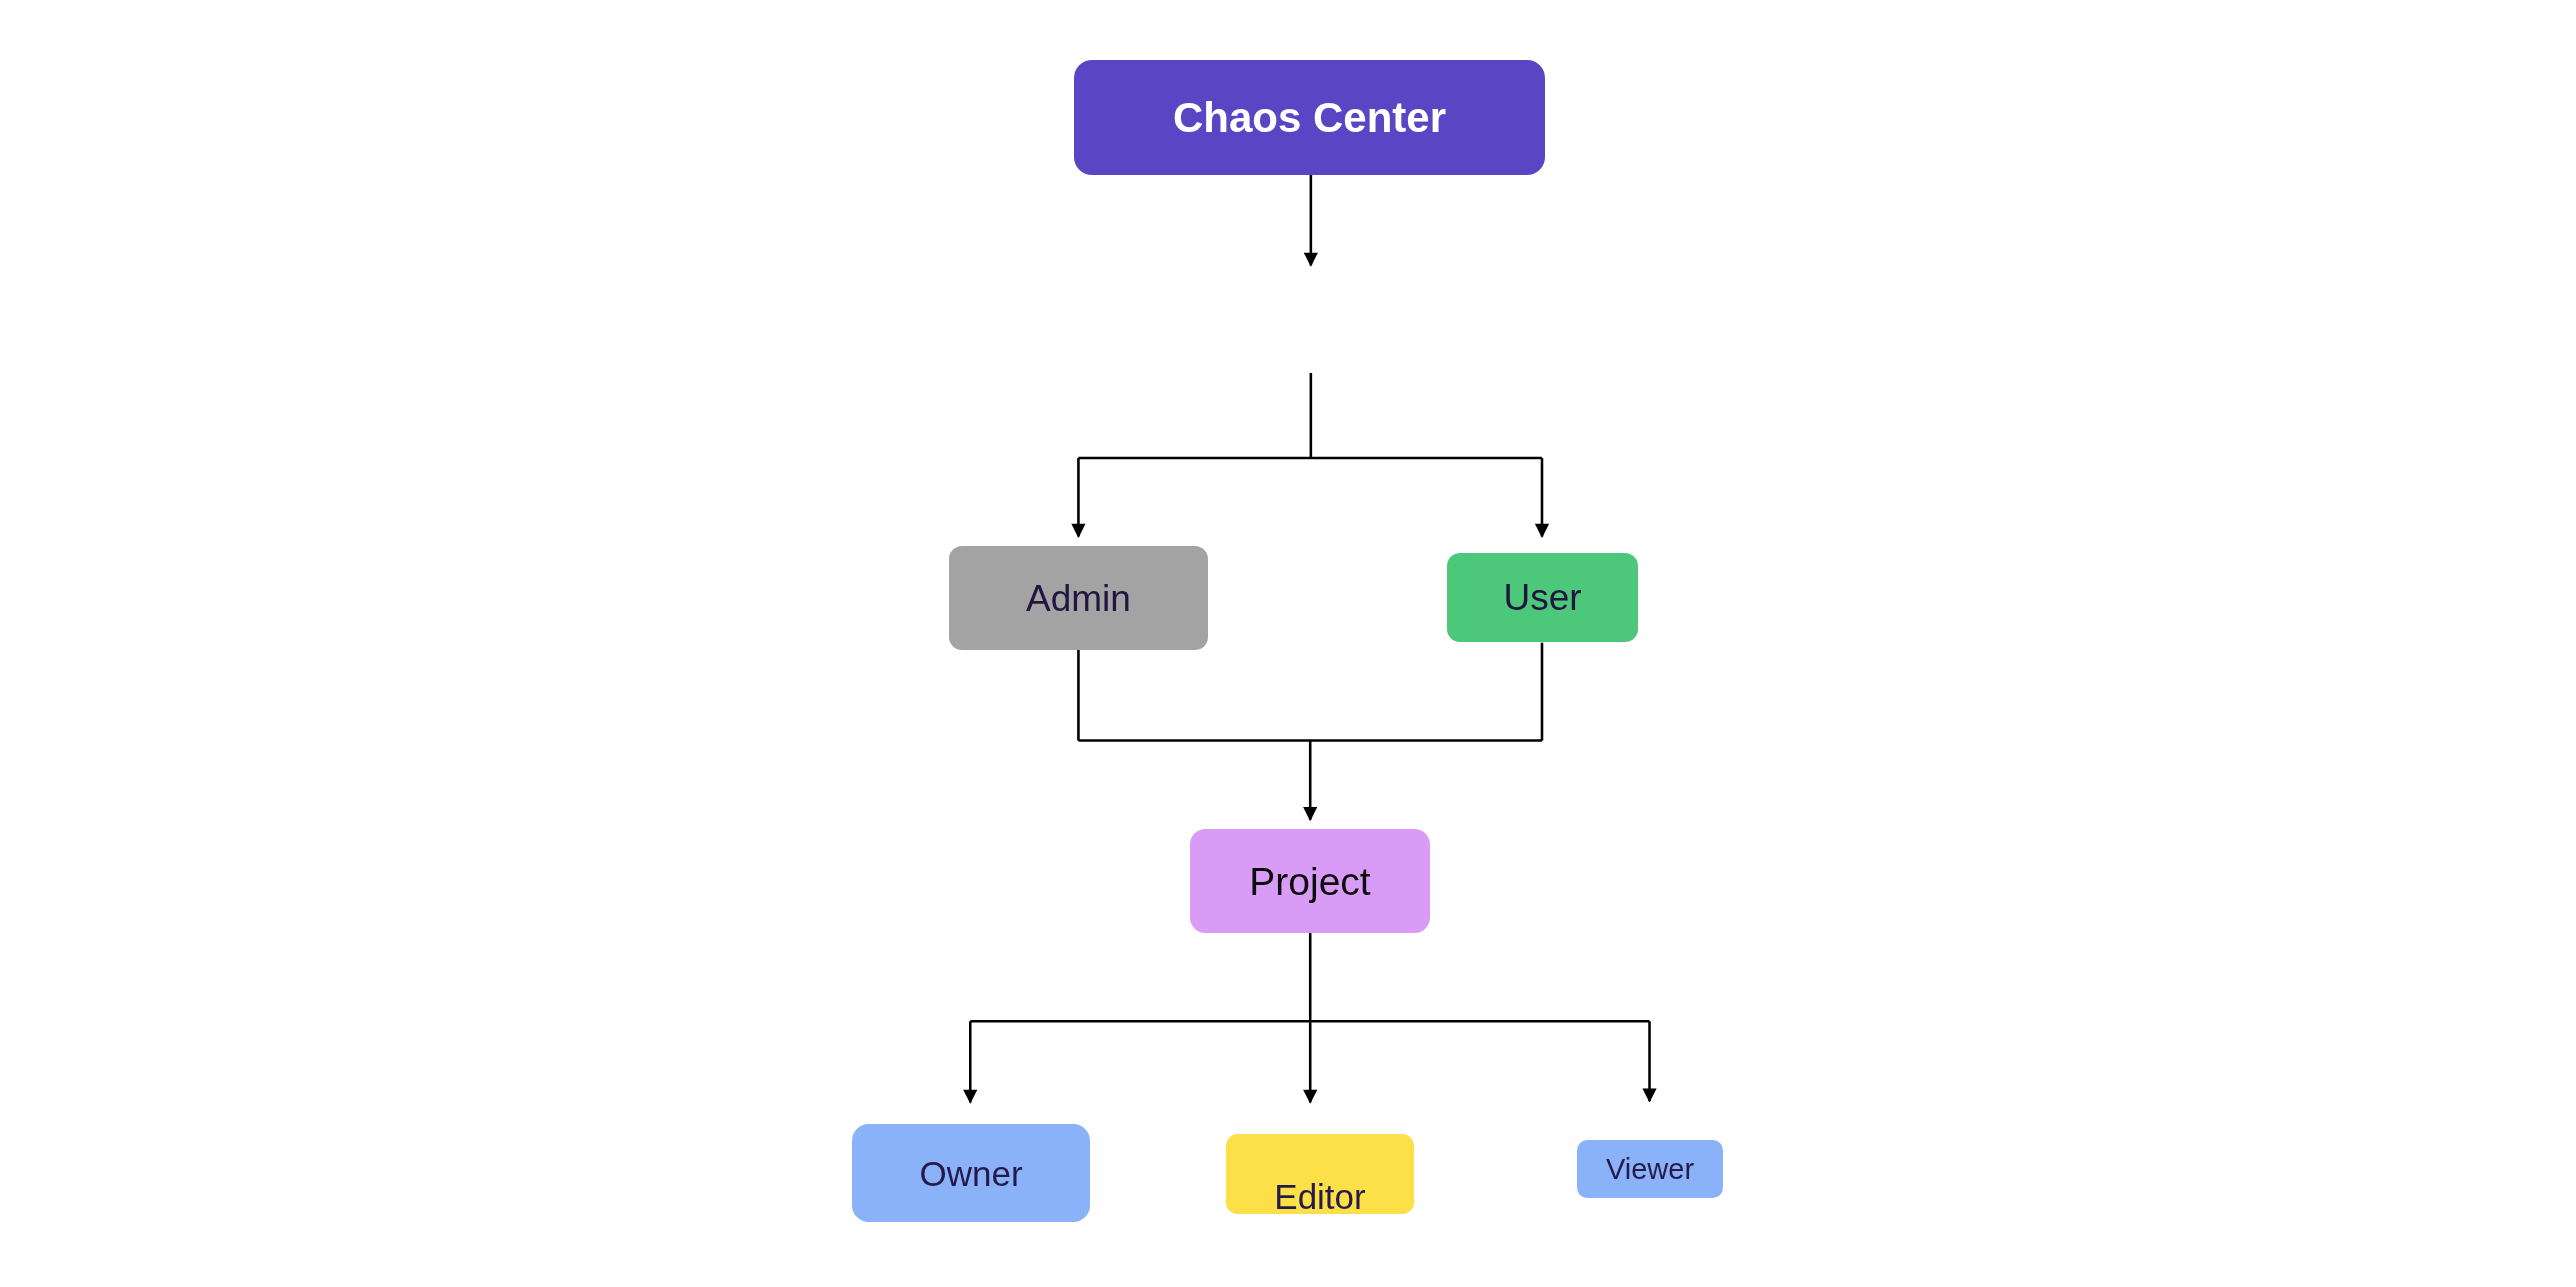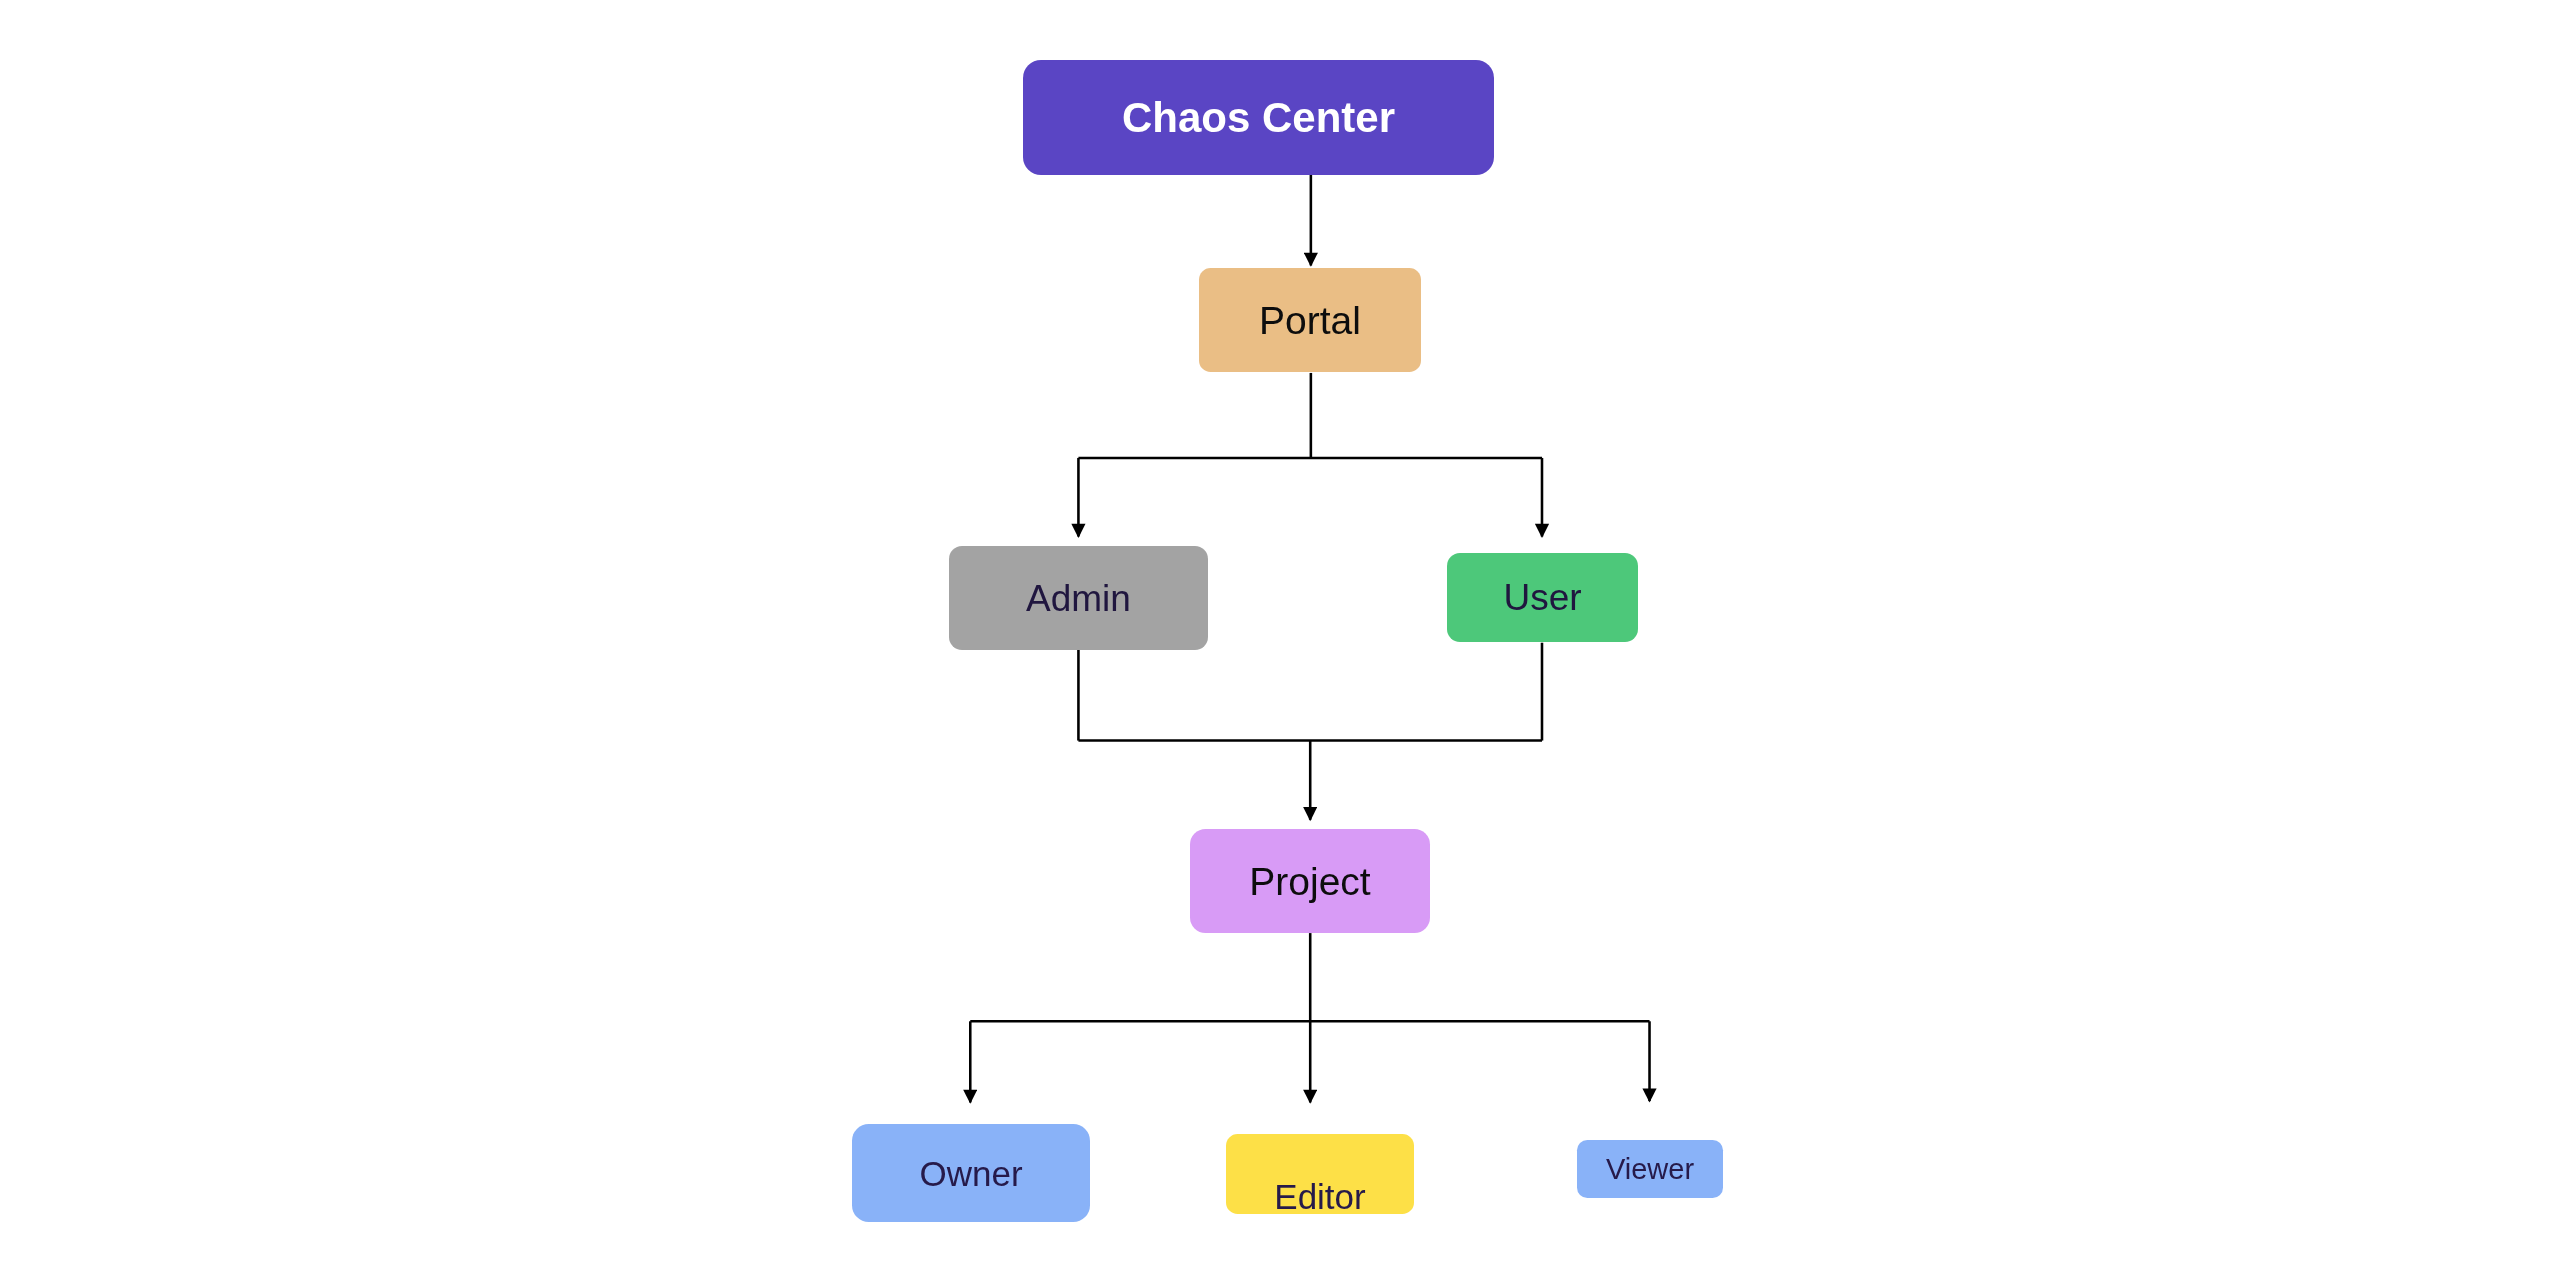--- a/index.html
+++ b/index.html
@@ -43,25 +43,22 @@
         <polyline points="1675,1150 2395,1150" fill="none" stroke="#000000" stroke-width="4"></polyline>
         <polyline points="2035,1150 2035,1273" fill="none" stroke="#000000" stroke-width="4" marker-end="url(#arrowhead)"></polyline>
         <polyline points="2035,1449 2035,1586" fill="none" stroke="#000000" stroke-width="4"></polyline>
         <polyline points="1507,1586 2562,1586" fill="none" stroke="#000000" stroke-width="4"></polyline>
         <polyline points="1507,1586 1507,1712" fill="none" stroke="#000000" stroke-width="4" marker-end="url(#arrowhead)"></polyline>
         <polyline points="2035,1586 2035,1712" fill="none" stroke="#000000" stroke-width="4" marker-end="url(#arrowhead)"></polyline>
         <polyline points="2562,1586 2562,1710" fill="none" stroke="#000000" stroke-width="4" marker-end="url(#arrowhead)"></polyline>
       </g>
   </svg>
 
-  <div class="node" style="left: 1023px; top: 60px; width: 471px; height: 115px; background: rgb(90, 69, 196); color: rgb(255, 255, 255); font-size: 42px; font-weight: 700; border-radius: 18px;">
+  <div class="node" style="left: 1074px; top: 60px; width: 471px; height: 115px; background: rgb(90, 69, 196); color: rgb(255, 255, 255); font-size: 42px; font-weight: 700; border-radius: 18px;">
     <span>Chaos Center</span>
-  </div>
-  <div class="node" style="left: 1199px; top: 268px; width: 222px; height: 104px; background: rgb(234, 190, 133); color: rgb(13, 13, 13); font-size: 39px; font-weight: 400; border-radius: 11.6px;">
-    <span>Portal</span>
   </div>
   <div class="node" style="left: 949px; top: 546px; width: 259px; height: 104px; background: #a3a3a3; color: rgb(32, 22, 63); font-size: 37px; font-weight: 400; border-radius: 13px;">
     <span>Admin</span>
   </div>
   <div class="node" style="left: 1447px; top: 553px; width: 191px; height: 89px; background: rgb(77, 200, 122); color: rgb(32, 22, 63); font-size: 37px; font-weight: 400; border-radius: 13px;">
     <span>User</span>
   </div>
   <div class="node" style="left: 1190px; top: 829px; width: 240px; height: 104px; background: rgb(216, 155, 246); color: rgb(13, 13, 13); font-size: 39px; font-weight: 400; border-radius: 15.5px;">
     <span>Project</span>
   </div>

